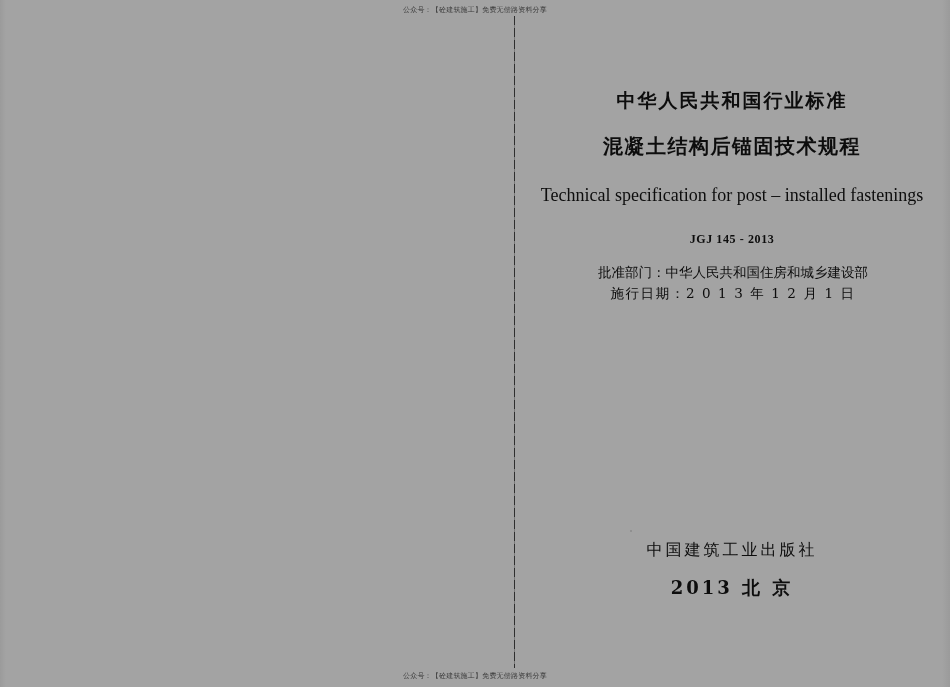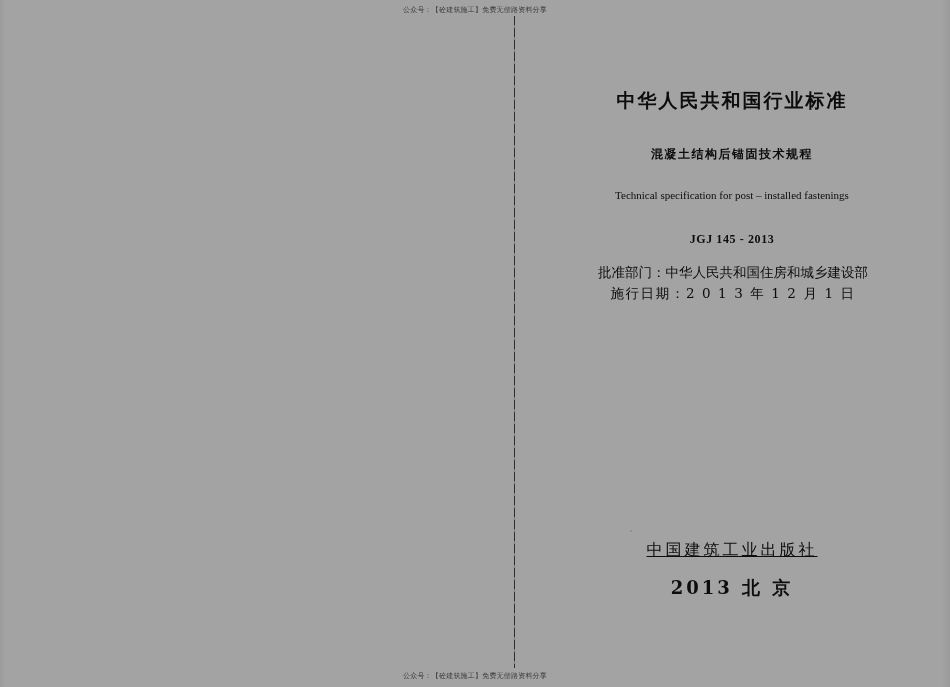--- a/index.html
+++ b/index.html
@@ -80,34 +80,34 @@
     width: 404px;
     font-size: 19px;
     font-weight: bold;
     letter-spacing: 2px;
     font-family: "DejaVu Serif", serif;
   }
 
   .std-title {
     position: absolute;
     left: 0;
-    top: 146px;
+    top: 133px;
     width: 404px;
-    font-size: 12px;
+    font-size: 20px;
     font-weight: bold;
     letter-spacing: 1.5px;
     font-family: "DejaVu Serif", serif;
   }
 
   .std-title-en {
     position: absolute;
     left: 0;
     top: 186px;
     width: 404px;
-    font-size: 11px;
+    font-size: 18px;
     line-height: 18px;
     font-family: "Liberation Serif", serif;
   }
 
   .std-code {
     position: absolute;
     left: 0;
     top: 232px;
     width: 404px;
     font-size: 12px;
@@ -130,21 +130,20 @@
   .meta-line.spaced { letter-spacing: 1.6px; }
 
   .publisher {
     position: absolute;
     left: 0;
     top: 540px;
     width: 404px;
     font-size: 16px;
     letter-spacing: 3px;
     font-family: "DejaVu Serif", serif;
-    text-decoration: underline;
   }
 
   .pubyear {
     position: absolute;
     left: 0;
     top: 576px;
     width: 404px;
     font-size: 18px;
     font-weight: bold;
     letter-spacing: 3px;

